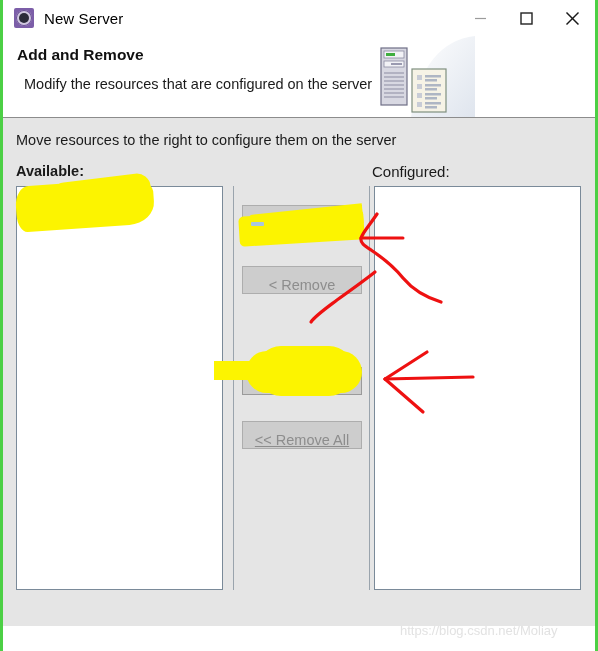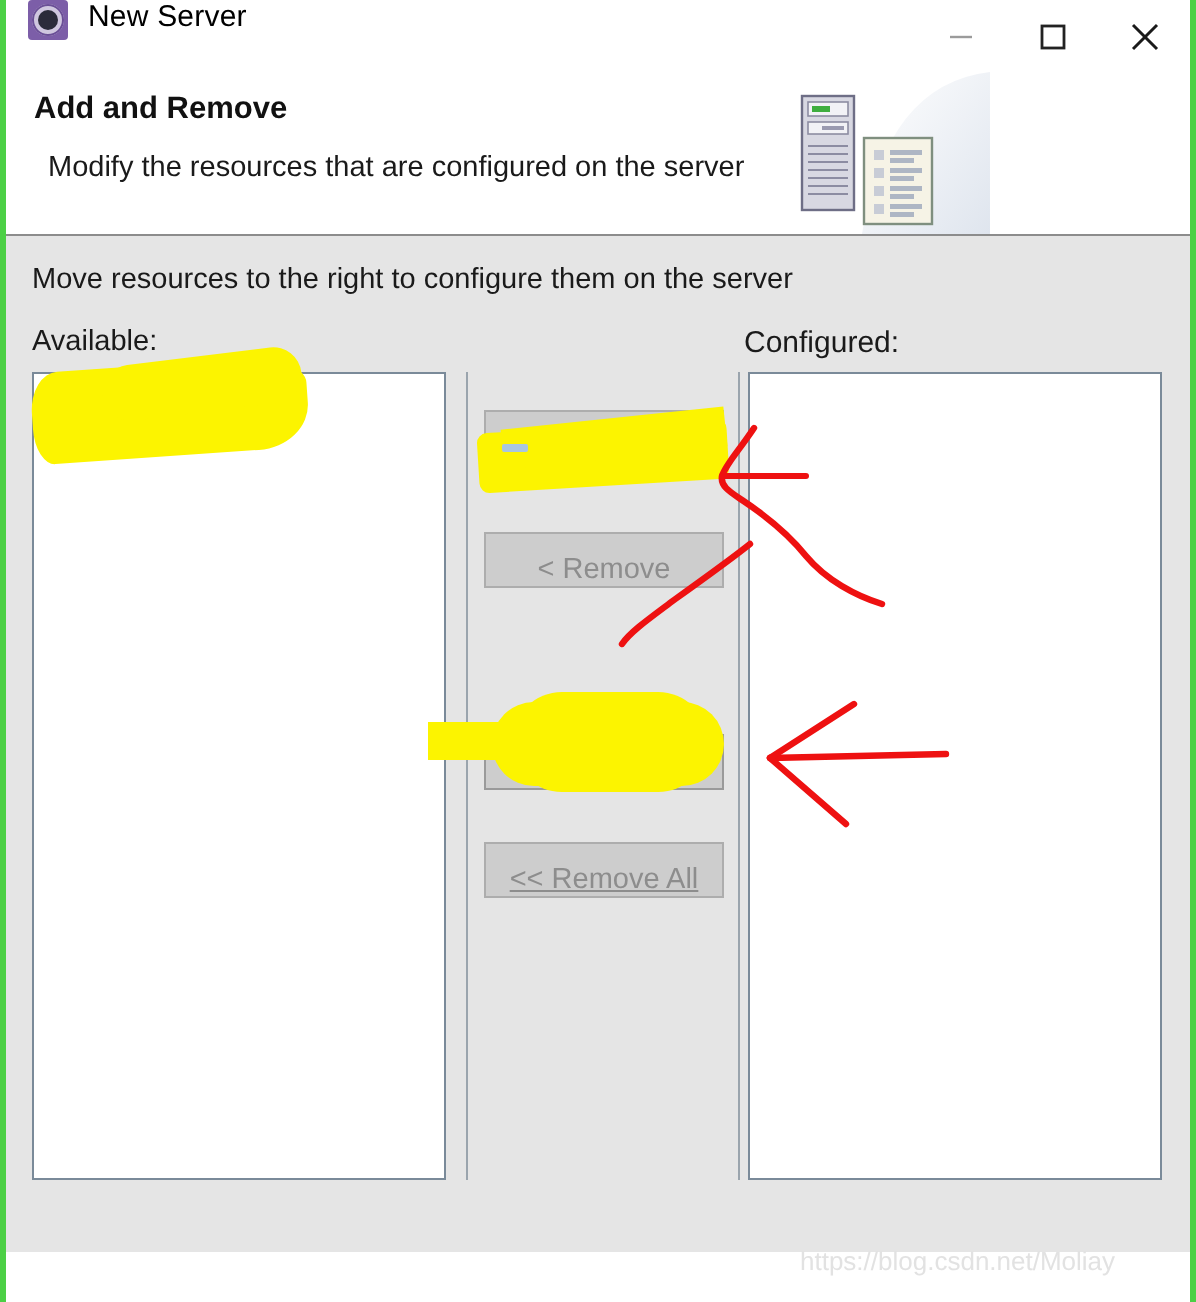--- a/index.html
+++ b/index.html
@@ -24,20 +24,21 @@
   }
 
   
   .titlebar {
     position: absolute;
     left: 0; top: 0;
     width: 592px;
     height: 36px;
     background: #ffffff;
     display: flex;
+    align-items: center;
   }
   .title-icon {
     width: 20px; height: 20px;
     margin-left: 11px;
     background: #7c5ea8;
     border-radius: 2px;
     position: relative;
     flex: 0 0 auto;
   }
   .title-icon .gear-outer {
@@ -84,21 +85,20 @@
   .winbtn svg { display: block; }
 
   
   .header {
     position: absolute;
     left: 0; top: 36px;
     width: 472px;
     height: 81px;
     background: #ffffff;
     overflow: hidden;
-    padding-left: 20px;
   }
   .header-title {
     position: absolute;
     left: 14px; top: 10px;
     font-size: 15.5px;
     font-weight: bold;
     color: #111111;
   }
   .header-sub {
     position: absolute;
@@ -133,20 +133,21 @@
     left: 13px; top: 14px;
     font-size: 14.5px;
     color: #1a1a1a;
   }
 
   .lbl-available {
     position: absolute;
     left: 13px; top: 45px;
     font-size: 14.5px;
     color: #1a1a1a;
+    font-weight: bold;
   }
   .lbl-configured {
     position: absolute;
     left: 369px; top: 45px;
     font-size: 15px;
     color: #1a1a1a;
   }
 
   .listbox {
     position: absolute;

